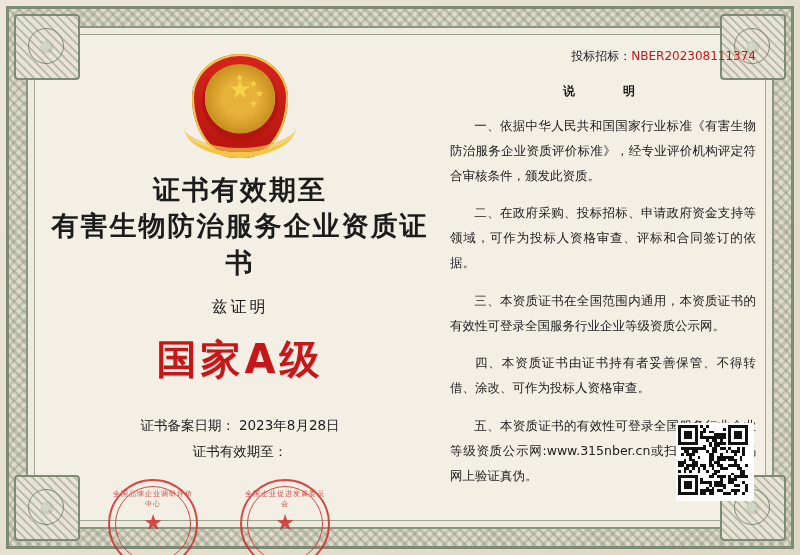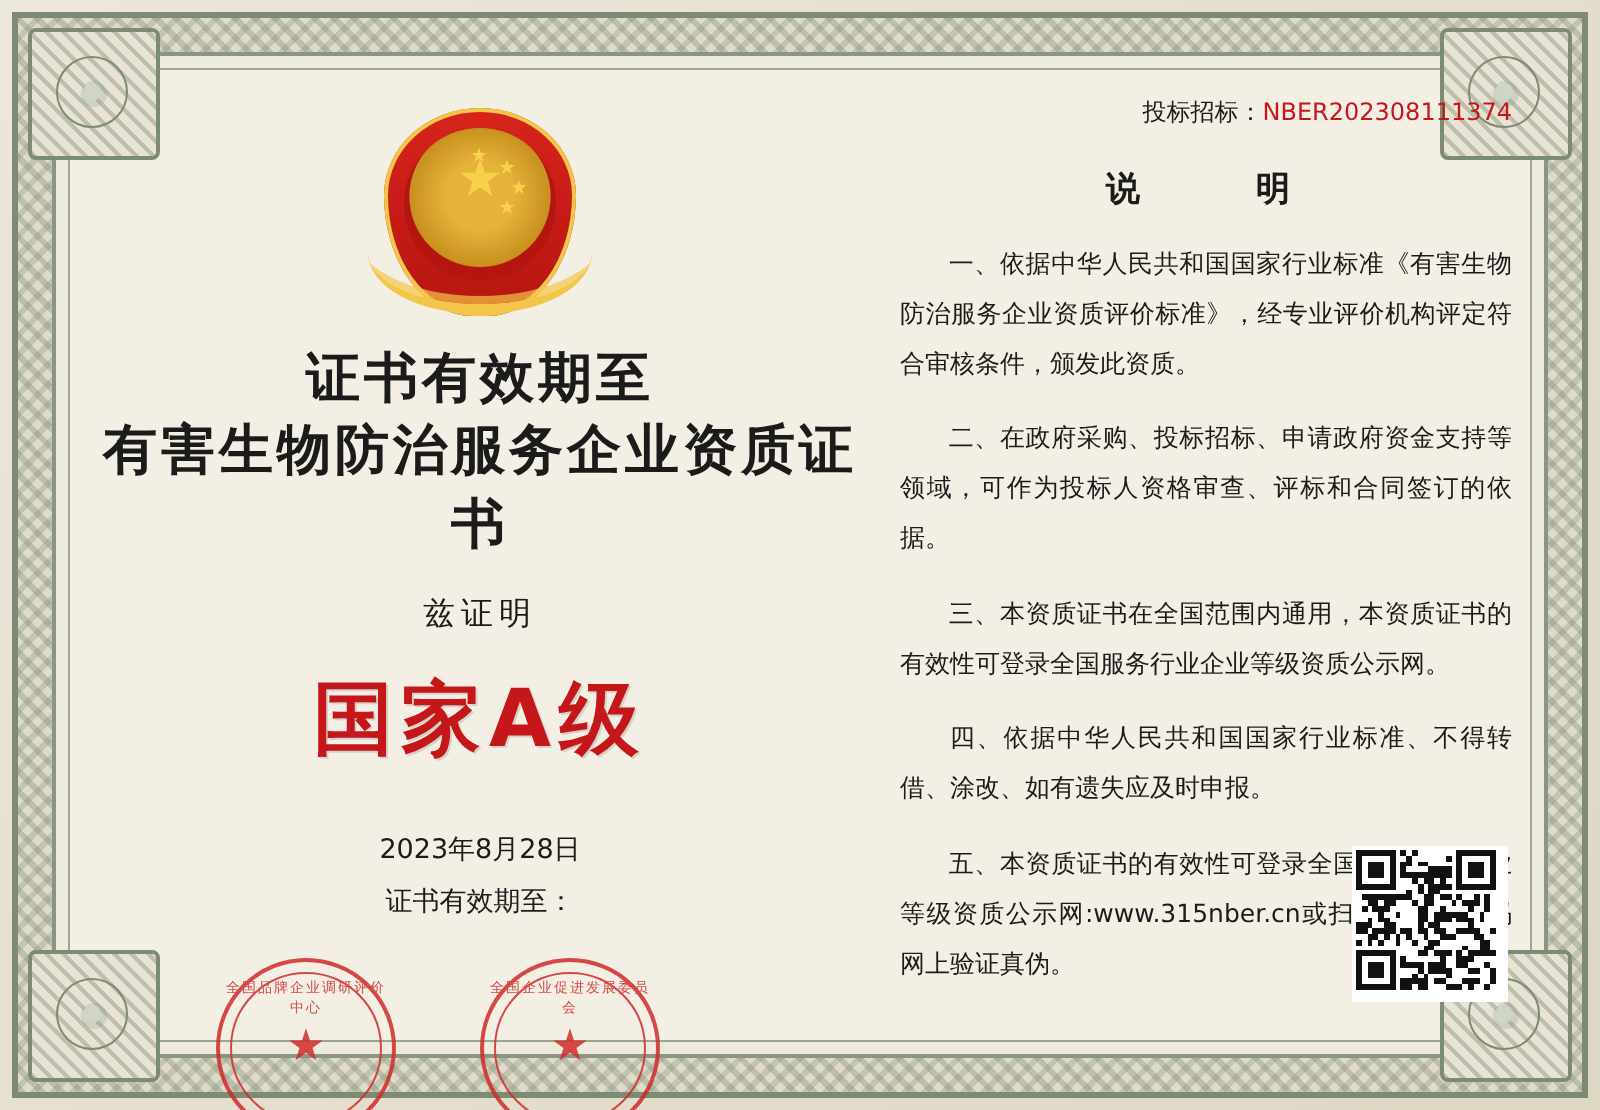--- a/index.html
+++ b/index.html
@@ -141,21 +141,21 @@
   
   .right{
     position:absolute;right:0;top:0;width:306px;height:100%;
   }
   .certno{
     text-align:right;font-size:12px;color:#1b1b1b;margin-top:4px;
     font-family:"DejaVu Sans","Liberation Sans",sans-serif;
   }
   .certno .val{color:#c5171a;}
   .shuoming{
-    text-align:center;font-size:17px;letter-spacing:8px;margin:18px 0 12px;
+    text-align:center;font-size:12px;letter-spacing:8px;margin:18px 0 12px;
     color:#1b1b1b;font-weight:bold;
     font-family:"DejaVu Sans","Liberation Sans",sans-serif;
   }
   .clause{
     font-size:12.5px;line-height:2.0;color:#1b1b1b;text-align:justify;
     margin-bottom:6px;text-indent:0;
     font-family:"DejaVu Sans","Liberation Sans",sans-serif;
   }
   .clause .ind{display:inline-block;width:24px;}
   .qr{
@@ -199,20 +199,21 @@
         <span class="l2">有害生物防治服务企业资质证书</span>
       </h1>
 
       <div class="zizhengming">兹证明</div>
 
 
       <div class="grade">国家A级</div>
 
       <div class="dates">
         <div class="row">
+          <span class="lbl">证书备案日期：</span>
           <span>2023年8月28日</span>
         </div>
         <div class="row">
           <span class="lbl">证书有效期至：</span>
         </div>
       </div>
 
       <div class="seals">
         <div class="seal s1">
           <div class="ring"></div>
@@ -233,21 +234,21 @@
     <div class="right">
       <div class="certno">
         <span>投标招标：</span><span class="val">NBER202308111374</span>
       </div>
 
       <div class="shuoming">说　　明</div>
 
       <p class="clause"><span class="ind"></span><span>一、依据中华人民共和国国家行业标准《有害生物防治服务企业资质评价标准》，经专业评价机构评定符合审核条件，颁发此资质。</span></p>
       <p class="clause"><span class="ind"></span><span>二、在政府采购、投标招标、申请政府资金支持等领域，可作为投标人资格审查、评标和合同签订的依据。</span></p>
       <p class="clause"><span class="ind"></span><span>三、本资质证书在全国范围内通用，本资质证书的有效性可登录全国服务行业企业等级资质公示网。</span></p>
-      <p class="clause"><span class="ind"></span><span>四、依据中华人民共和国国家行业标准、不得转借、涂改、如有遗失应及时申报。</span></p>
+      <p class="clause"><span class="ind"></span><span>四、本资质证书由证书持有者妥善保管、不得转借、涂改、可作为投标人资格审查。</span></p>
       <p class="clause"><span class="ind"></span><span>五、本资质证书的有效性可登录全国服务行业企业等级资质公示网:www.315nber.cn或扫描下方二维码网上验证真伪。</span></p>
 
       <div class="qr" id="qr">
           <div class="mod" style="left: 24.4px; top: 2px; width: 2.8px; height: 2.8px;"></div>
           <div class="mod" style="left: 30px; top: 2px; width: 2.8px; height: 2.8px;"></div>
           <div class="mod" style="left: 27.2px; top: 4.8px; width: 2.8px; height: 2.8px;"></div>
           <div class="mod" style="left: 46.8px; top: 4.8px; width: 2.8px; height: 2.8px;"></div>
           <div class="mod" style="left: 24.4px; top: 7.6px; width: 2.8px; height: 2.8px;"></div>
           <div class="mod" style="left: 27.2px; top: 7.6px; width: 2.8px; height: 2.8px;"></div>
           <div class="mod" style="left: 32.8px; top: 7.6px; width: 2.8px; height: 2.8px;"></div>

